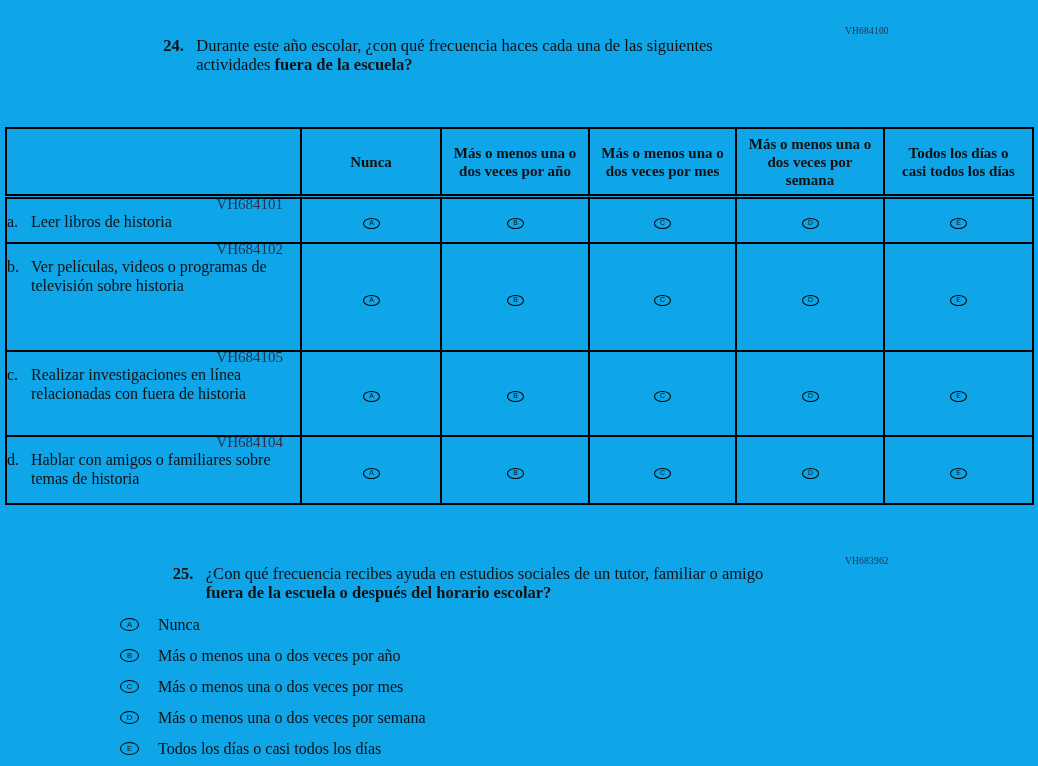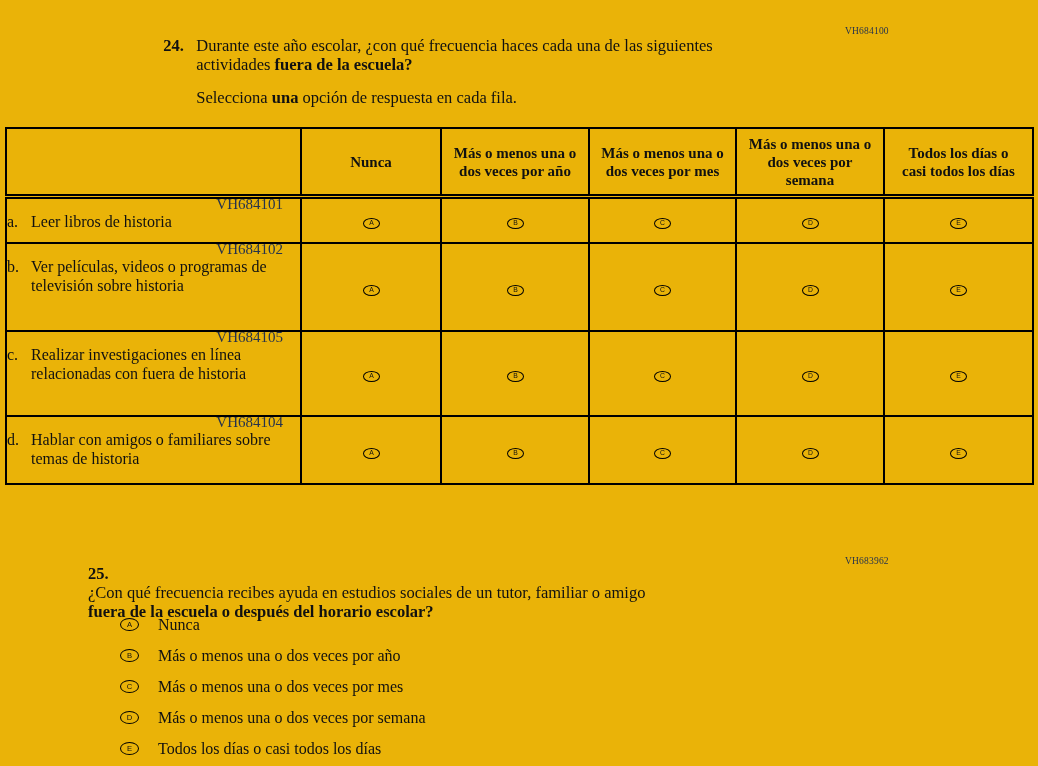--- a/index.html
+++ b/index.html
@@ -1,19 +1,19 @@
 <!DOCTYPE html>
 <html><head>
 <meta charset="utf-8">
 <style>
   html,body{margin:0;padding:0;background:#fff;}
   .page{
     position:relative;
     width:1038px;height:766px;
-    background:#eab308;
+    background:#0ea5e9;
     font-family:"Liberation Serif","DejaVu Serif",serif;
     color:#111;
     overflow:hidden;
   }
   .vh-code{
     position:absolute;
     font-size:9.5px;
     color:#26334d;
     letter-spacing:.2px;
   }
@@ -39,21 +39,21 @@
   table.matrix thead th{
     border-bottom:5px double #000;
     font-size:15px;line-height:18px;font-weight:bold;
     text-align:center;vertical-align:middle;
     height:61px;
     padding:2px 10px;
   }
   table.matrix thead th.last-col{padding:2px 15px;}
   table.matrix thead th.stub-h{padding:0;}
   tr.row-a{height:46px;}
-  tr.row-b{height:88px;}
+  tr.row-b{height:108px;}
   tr.row-c{height:85px;}
   tr.row-d{height:68px;}
   td.stub{
     vertical-align:top;
     padding:0 4px 4px 10px;
   }
   .cell-code{
     text-align:right;
     font-size:15px;line-height:11px;
     color:#26334d;
@@ -96,21 +96,20 @@
 
 <div class="page">
 
   <div class="vh-code" style="left:845px;top:26px;">VH684100</div>
 
   <div class="q-block" style="left:88px;top:36px;width:700px;">
     <div class="q-num">24.</div>
     <div class="q-body">
       <div class="q-line">Durante este año escolar, ¿con qué frecuencia haces cada una de las siguientes</div>
       <div class="q-line"><span>actividades </span><span class="bold">fuera de la escuela?</span></div>
-      <div class="q-line instruction"><span>Selecciona </span><span class="bold">una</span><span> opción de respuesta en cada fila.</span></div>
     </div>
   </div>
 
   <table class="matrix">
     <colgroup>
       <col style="width:295px">
         <col style="width:140px">
         <col style="width:148px">
       <col style="width:147px">
         <col style="width:148px">
@@ -181,21 +180,21 @@
         <td class="opt"><span class="bubble"><span class="lt">B</span></span></td>
         <td class="opt"><span class="bubble"><span class="lt">C</span></span></td>
         <td class="opt"><span class="bubble"><span class="lt">D</span></span></td>
         <td class="opt"><span class="bubble"><span class="lt">E</span></span></td>
       </tr>
     </tbody>
   </table>
 
   <div class="vh-code" style="left:845px;top:556px;">VH683962</div>
 
-  <div class="q-block" style="left:88px;top:564px;width:760px;flex-direction:column;">
+  <div class="q-block" style="left:88px;top:564px;width:760px;">
     <div class="q-num">25.</div>
     <div class="q-body">
       <div class="q-line">¿Con qué frecuencia recibes ayuda en estudios sociales de un tutor, familiar o amigo</div>
       <div class="q-line bold">fuera de la escuela o después del horario escolar?</div>
     </div>
   </div>
 
   <div class="options">
     <div class="option-row">
       <span class="bubble">

